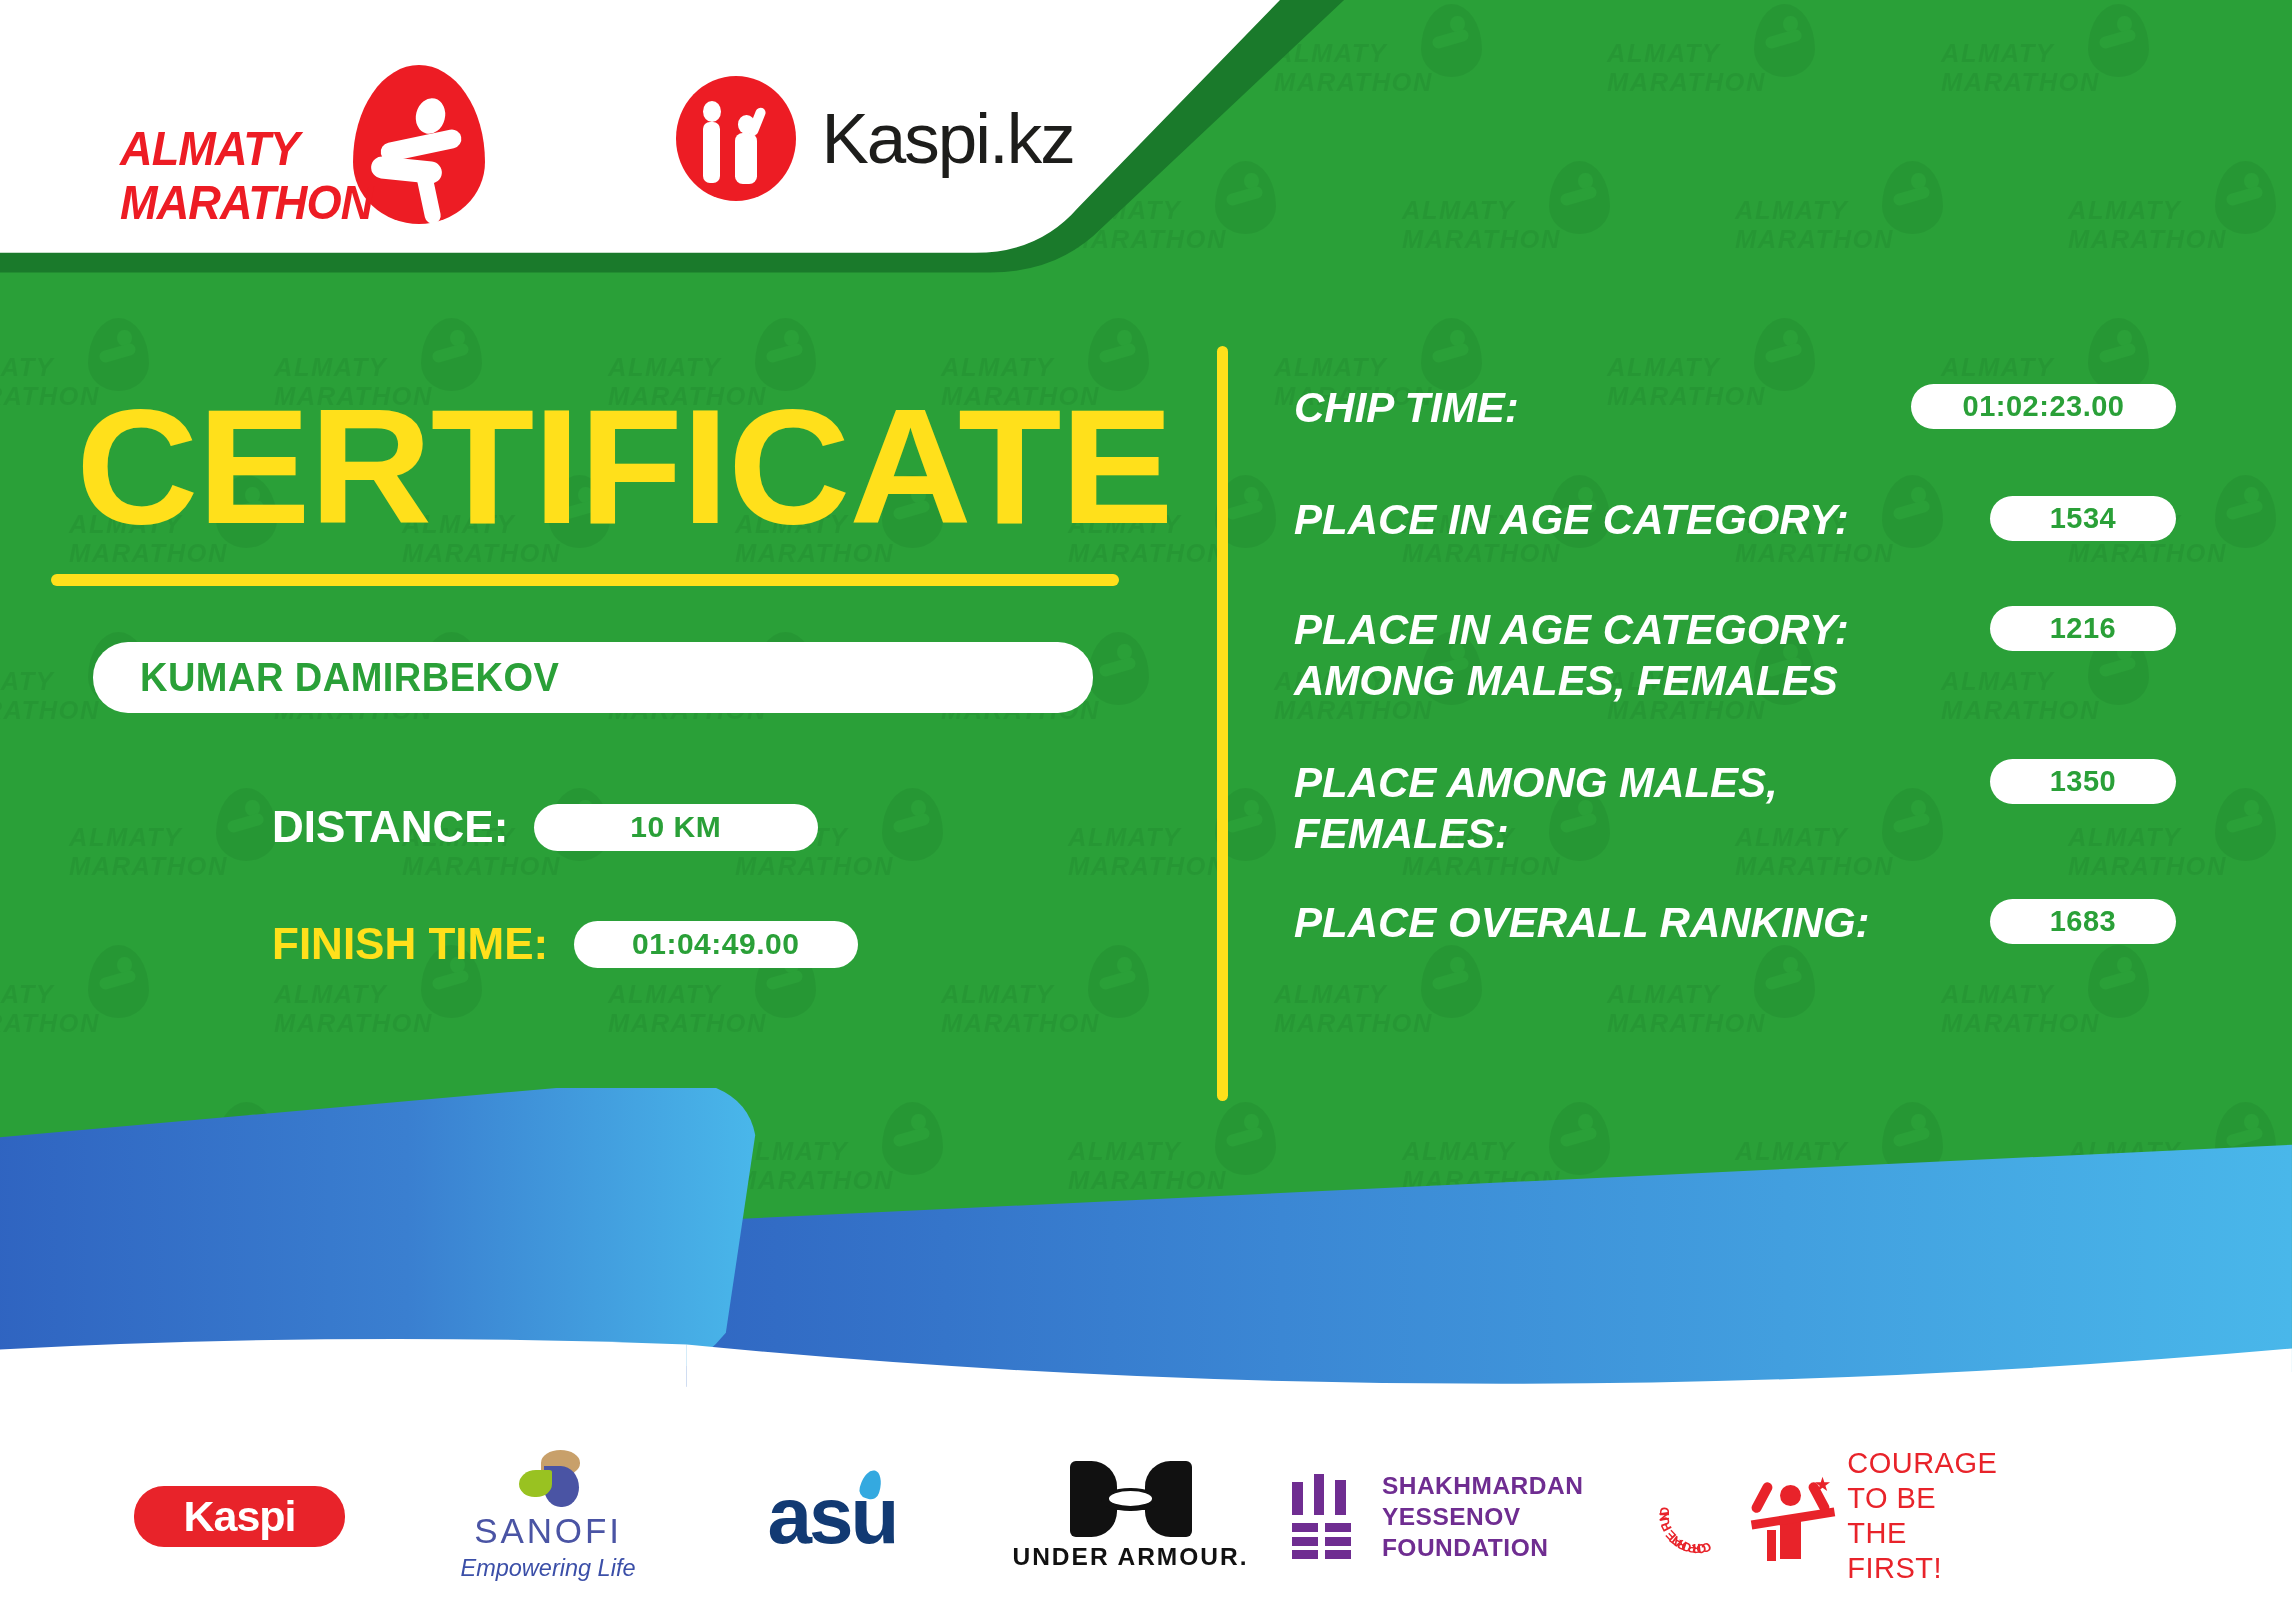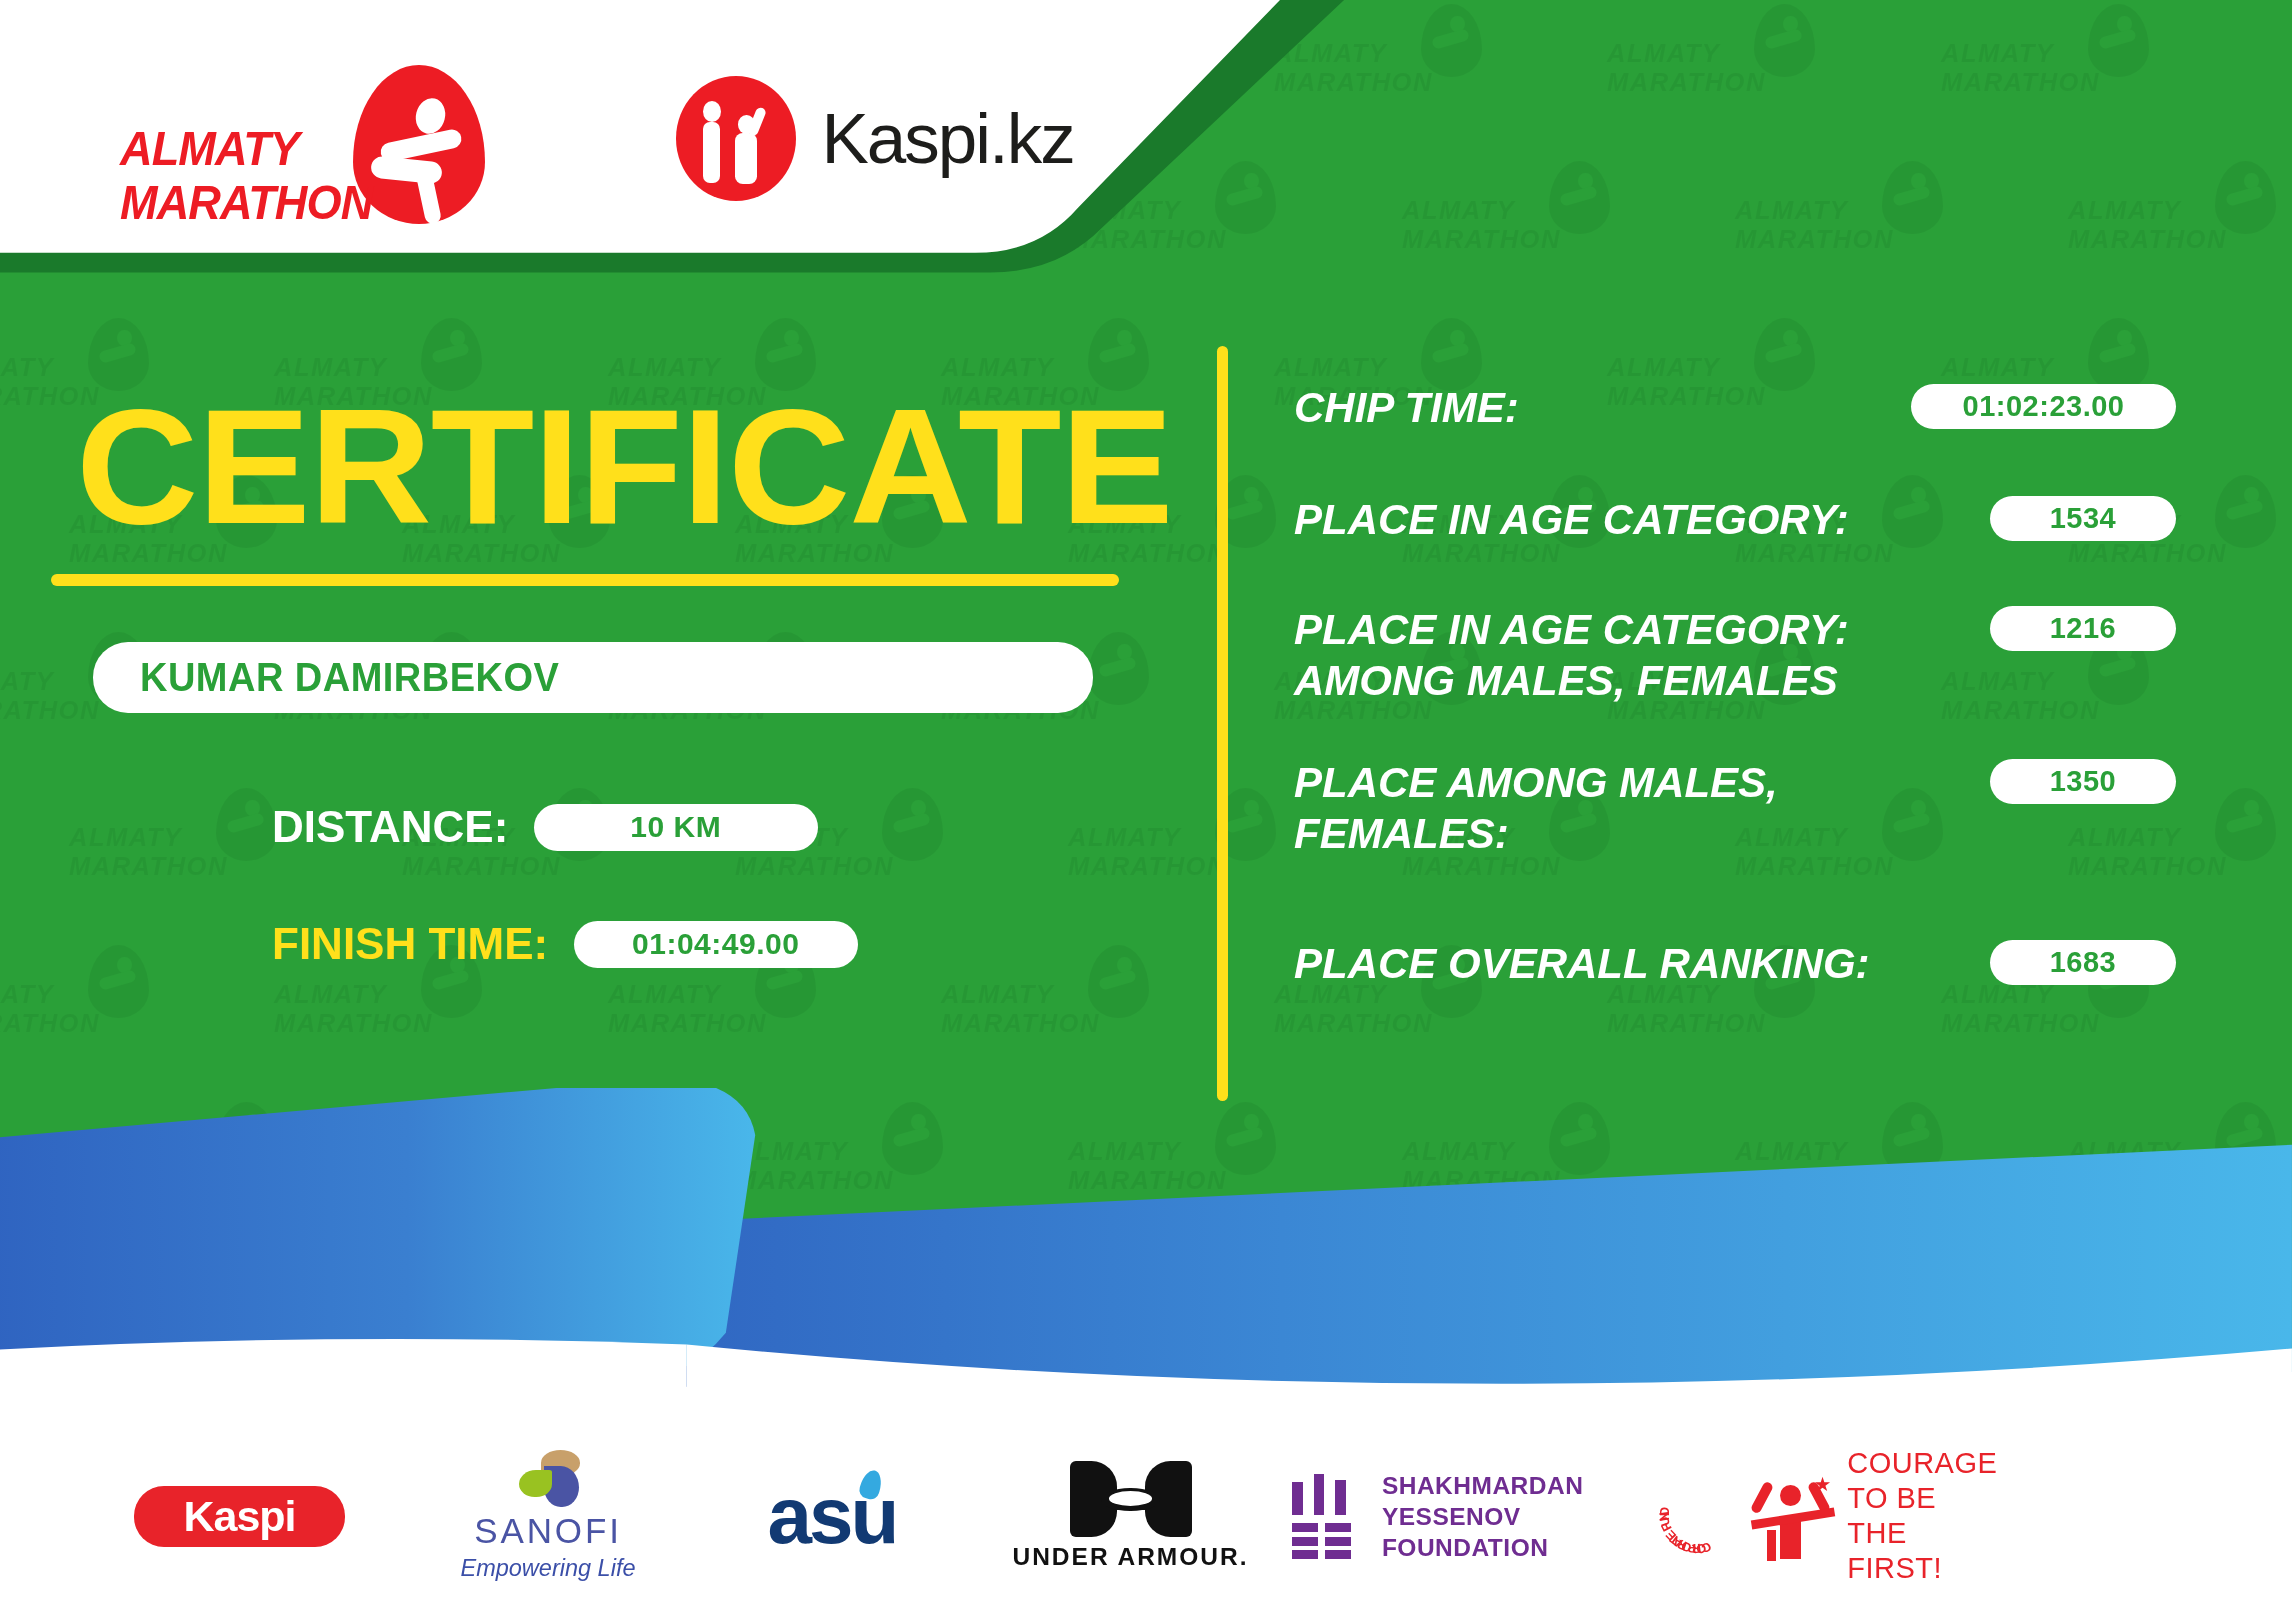--- a/index.html
+++ b/index.html
@@ -193,21 +193,21 @@
     width:186px; height:45px; margin-top:2px;
     background:#fff; border-radius:22.5px;
     display:flex; align-items:center; justify-content:center;
     color:#2aa038; font-weight:bold; font-size:29px;
     letter-spacing:0.5px;
   }
   .rrow .rpill.wide { width:265px; }
   #rrow-chip { margin-bottom:61px; }
   #rrow-age { margin-bottom:59px; }
   #rrow-age-mf { margin-bottom:51px; }
-  #rrow-mf { margin-bottom:79px; }
+  #rrow-mf { margin-bottom:38px; }
 
   
   .ribbon { position:absolute; left:0; top:1088px; width:2293px; height:333px; }
   .ribbon svg { display:block; }
 
   
   .sponsors {
     position:absolute; left:0; top:1411px;
     width:2293px; height:210px;
     background:#ffffff;

